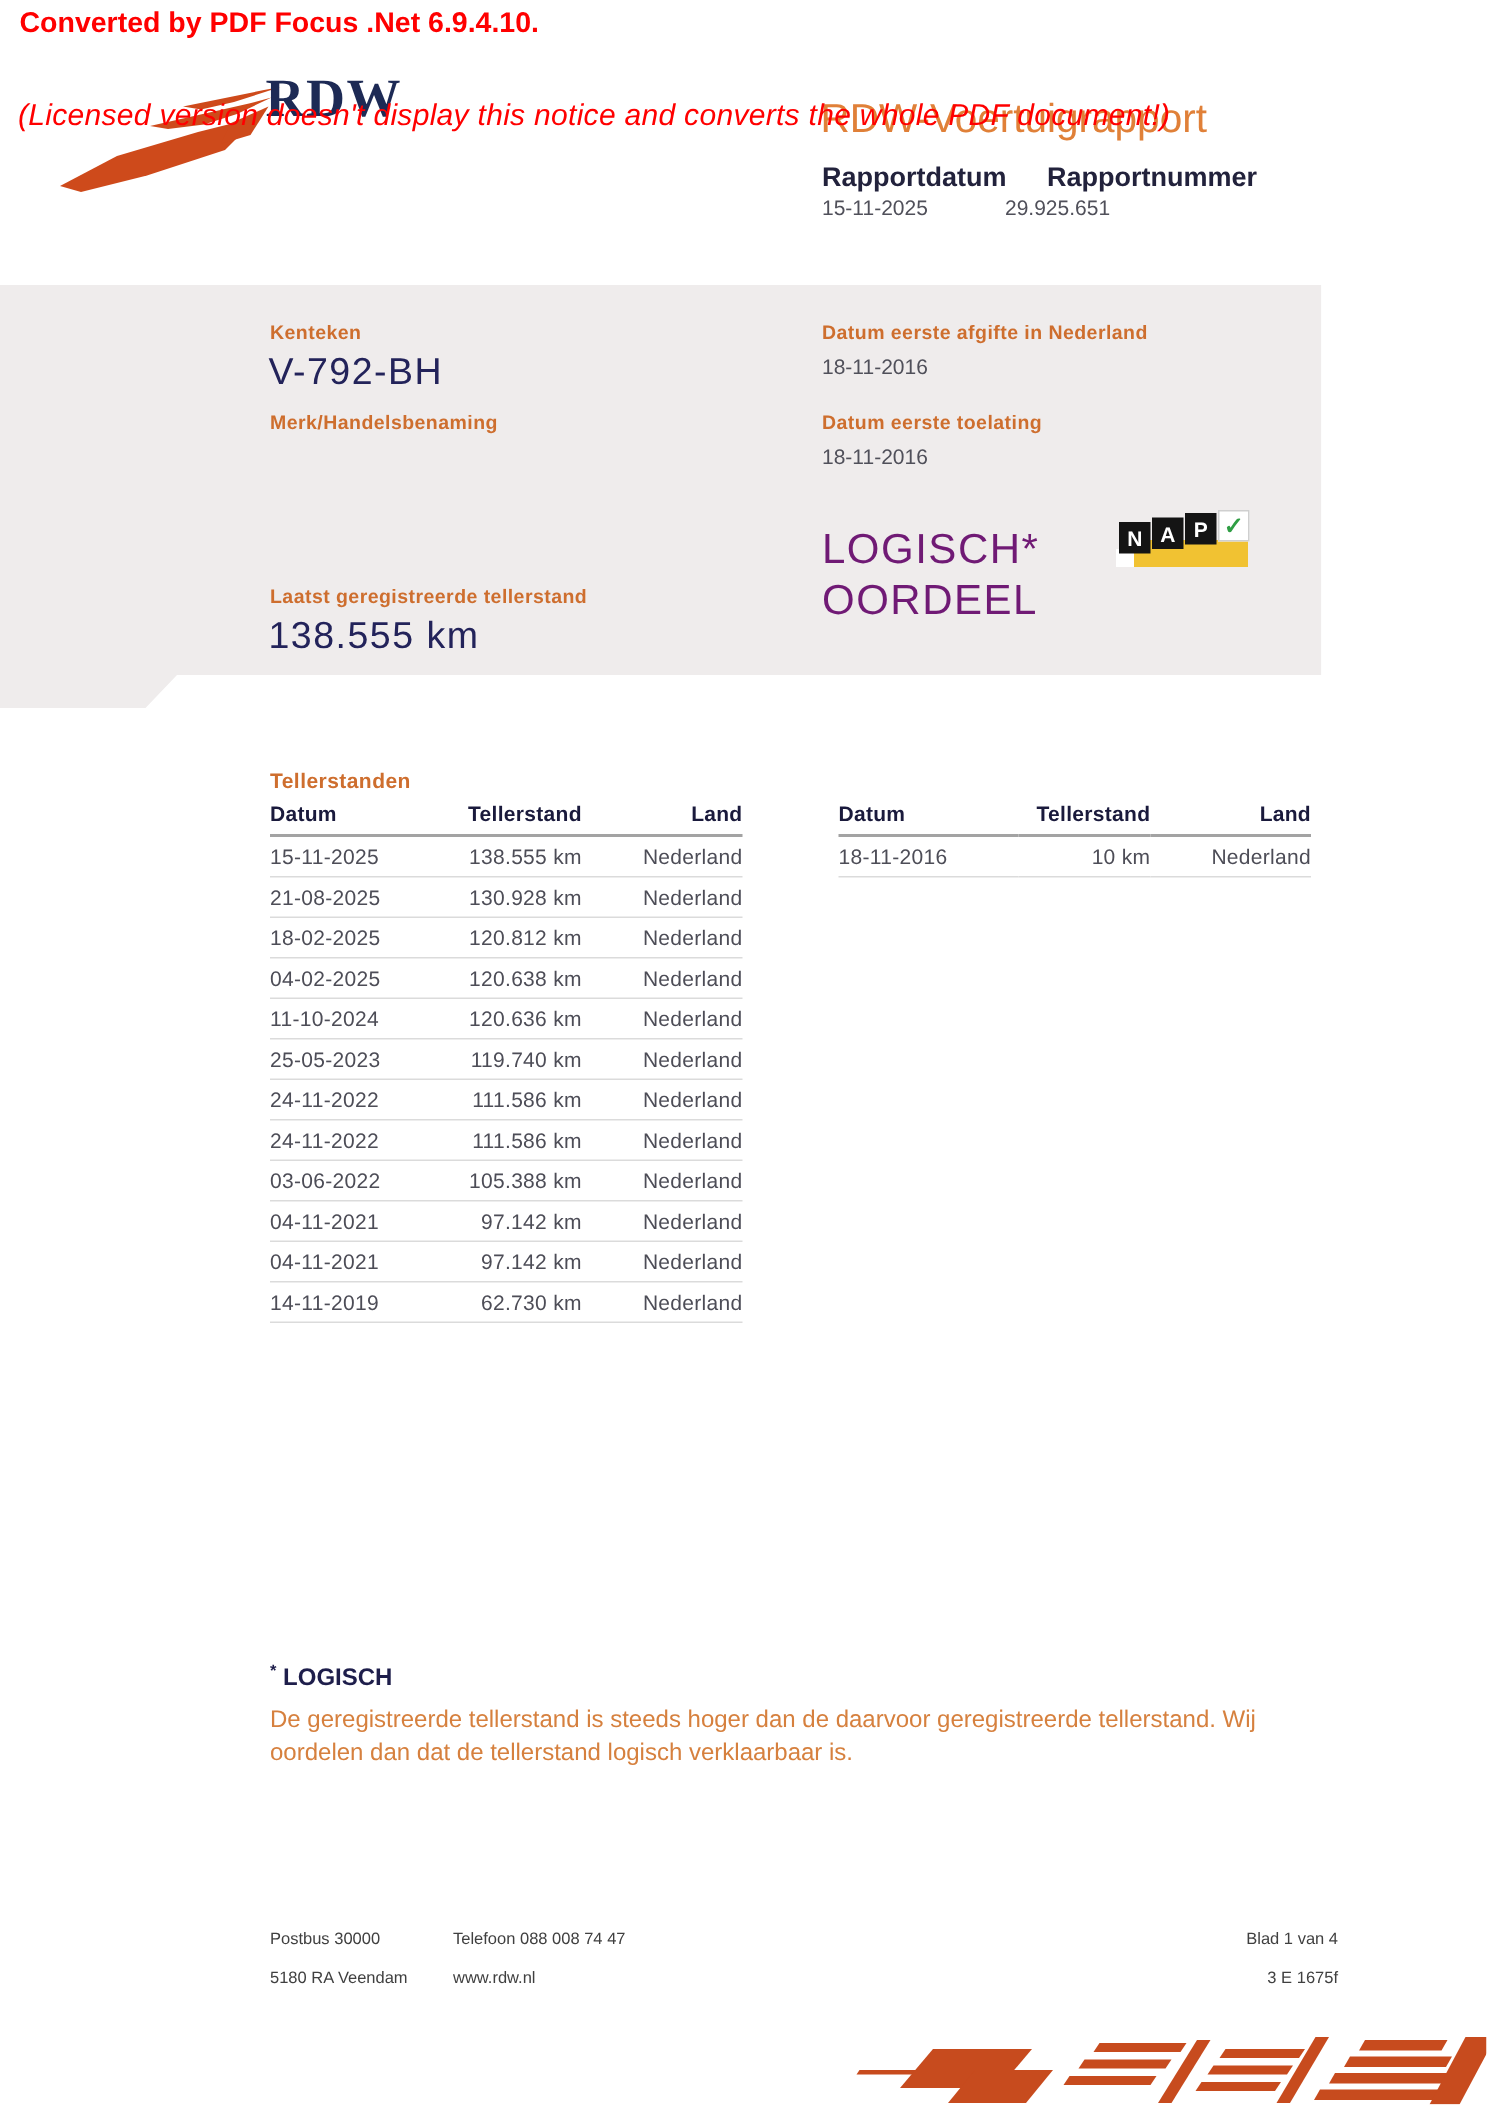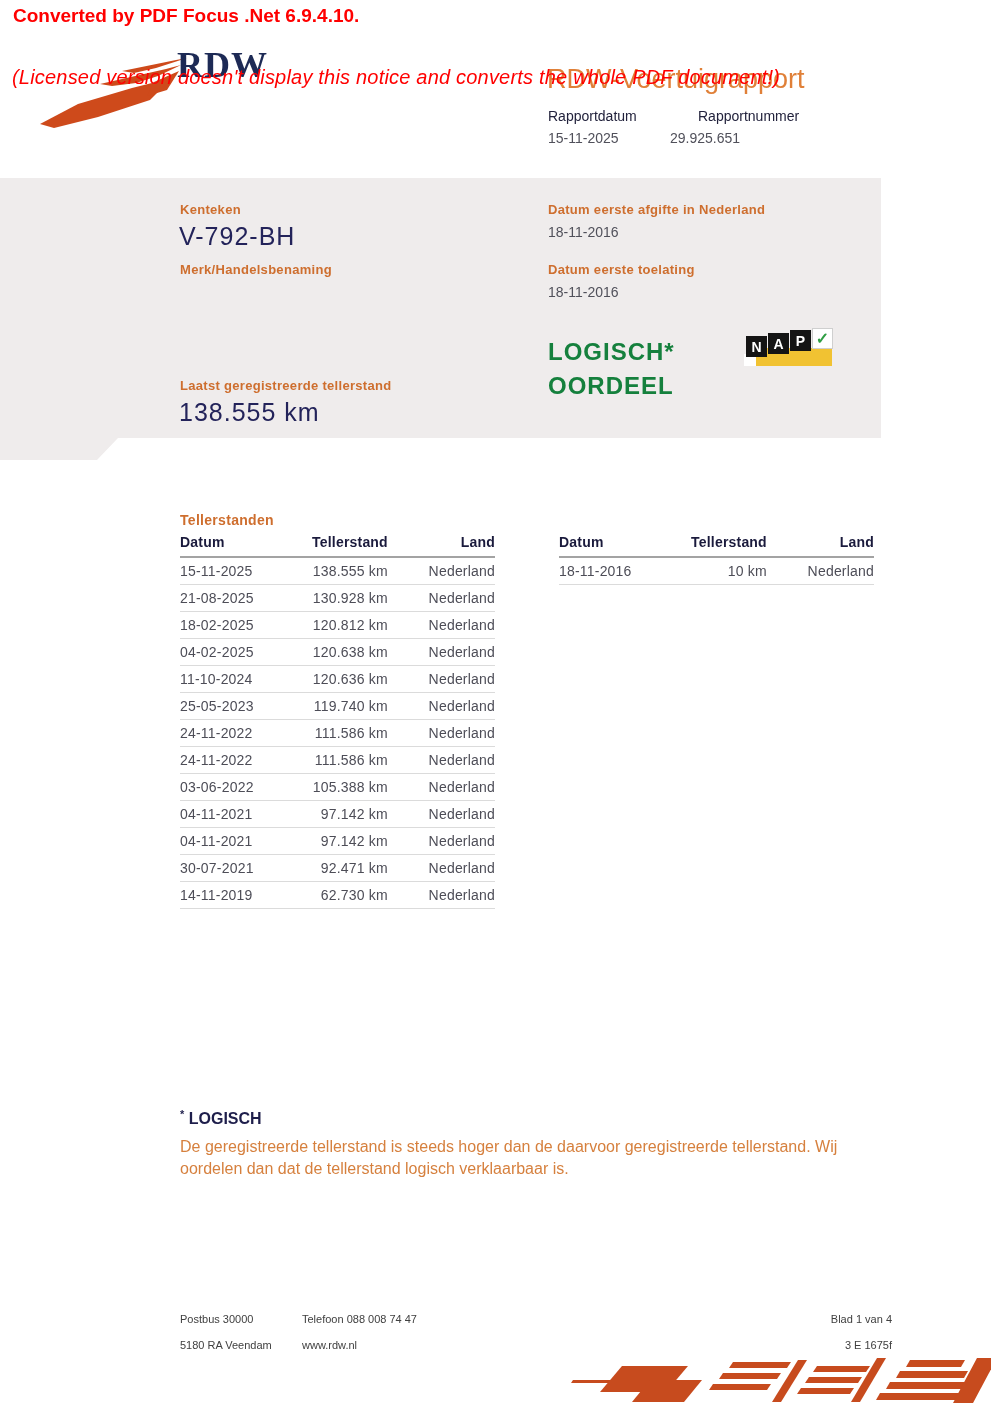--- a/index.html
+++ b/index.html
@@ -9,29 +9,29 @@
     -webkit-font-smoothing:antialiased;
   }
   .abs{position:absolute;}
   
   .wm1{left:13px;top:5px;font-size:19px;font-weight:bold;color:#ff0000;z-index:40;white-space:nowrap;}
   .wm2{left:12px;top:66px;font-size:20px;font-style:italic;color:#ff0000;z-index:40;white-space:nowrap;letter-spacing:.2px;}
   
   .rdw-word{left:177px;top:44px;font-family:"Liberation Serif",serif;font-weight:700;font-size:36px;color:#1d2a55;letter-spacing:1px;z-index:5;}
   .wing{left:38px;top:56px;z-index:4;}
   .doc-title{left:547px;top:52px;font-size:27px;color:#e08038;z-index:3;white-space:nowrap;margin-top:12px;}
-  .meta-label{font-size:14px;font-weight:normal;color:#22223c;white-space:nowrap;}
+  .meta-label{font-size:18px;font-weight:bold;color:#22223c;white-space:nowrap;}
   .meta-value{font-size:14px;color:#50505a;white-space:nowrap;}
   
-  .panel{left:0;top:178px;width:881px;height:282px;background:#efecec;
+  .panel{left:0;top:190px;width:881px;height:282px;background:#efecec;
     clip-path:polygon(0 0,881px 0,881px 260px,118px 260px,97px 282px,0 282px);}
   .lab{font-size:13px;font-weight:bold;color:#ce6e2e;letter-spacing:.3px;white-space:nowrap;}
   .bigval{font-size:25px;color:#23235a;letter-spacing:1px;white-space:nowrap;}
   .dateval{font-size:14px;color:#50505a;white-space:nowrap;}
-  .oordeel{font-size:24px;font-weight:bold;color:#15803d;letter-spacing:1px;white-space:nowrap;}
+  .oordeel{font-size:28px;font-weight:normal;color:#701a75;letter-spacing:1px;white-space:nowrap;}
   
   .nap{left:744px;top:150px;width:92px;height:42px;}
   .nap .bar{position:absolute;left:3px;top:20px;width:85px;height:18px;background:#f1c232;}
   .nap .notch{position:absolute;left:0;top:26px;width:12px;height:12px;background:#ffffff;}
   .nap .tile{position:absolute;width:21px;height:21px;background:#141414;color:#ffffff;
     font-size:14px;font-weight:bold;display:flex;align-items:center;justify-content:center;}
   .nap .t-n{left:2px;top:8px;} .nap .t-a{left:24px;top:5px;} .nap .t-p{left:46px;top:2px;}
   .nap .t-c{left:68px;top:0;background:#ffffff;color:#2f9e44;border:1px solid #cfcfcf;box-sizing:border-box;font-size:16px;}
   
   .sec-title{left:180px;top:512px;font-size:14px;font-weight:bold;color:#ce6e2e;letter-spacing:.3px;}
@@ -41,21 +41,21 @@
   table.odo .c1{width:38%;text-align:left;}
   table.odo .c2{width:28%;text-align:right;}
   table.odo .c3{width:34%;text-align:right;}
   .tbl-left{left:180px;top:534px;}
   .tbl-right{left:559px;top:534px;}
   
   .note-head{left:180px;top:1108px;font-size:16px;font-weight:bold;color:#1e1e4b;}
   .note-head sup{font-size:11px;}
   .note-body{left:180px;top:1136px;width:722px;font-size:16px;line-height:22px;color:#d6803e;}
   
-  .foot{font-size:11px;color:#404040;white-space:nowrap;margin-top:26px;}
+  .foot{font-size:11px;color:#404040;white-space:nowrap;}
   .foot-r{width:142px;text-align:right;left:750px;}
   
   .stripes{left:565px;top:1354px;}
 </style>
 </head>
 <body>
 
 <div class="abs wm1">Converted by PDF Focus .Net 6.9.4.10.</div>
 <div class="abs wm2">(Licensed version doesn't display this notice and converts the whole PDF document!)</div>
 
@@ -158,25 +158,20 @@
         <td class="c3">Nederland</td>
       </tr>
       <tr>
         <td class="c1">04-11-2021</td>
         <td class="c2">97.142 km</td>
         <td class="c3">Nederland</td>
       </tr>
       <tr>
         <td class="c1">04-11-2021</td>
         <td class="c2">97.142 km</td>
-        <td class="c3">Nederland</td>
-      </tr>
-      <tr>
-        <td class="c1">30-07-2021</td>
-        <td class="c2">92.471 km</td>
         <td class="c3">Nederland</td>
       </tr>
       <tr>
         <td class="c1">14-11-2019</td>
         <td class="c2">62.730 km</td>
         <td class="c3">Nederland</td>
       </tr>
     </tbody>
 </table>
 

